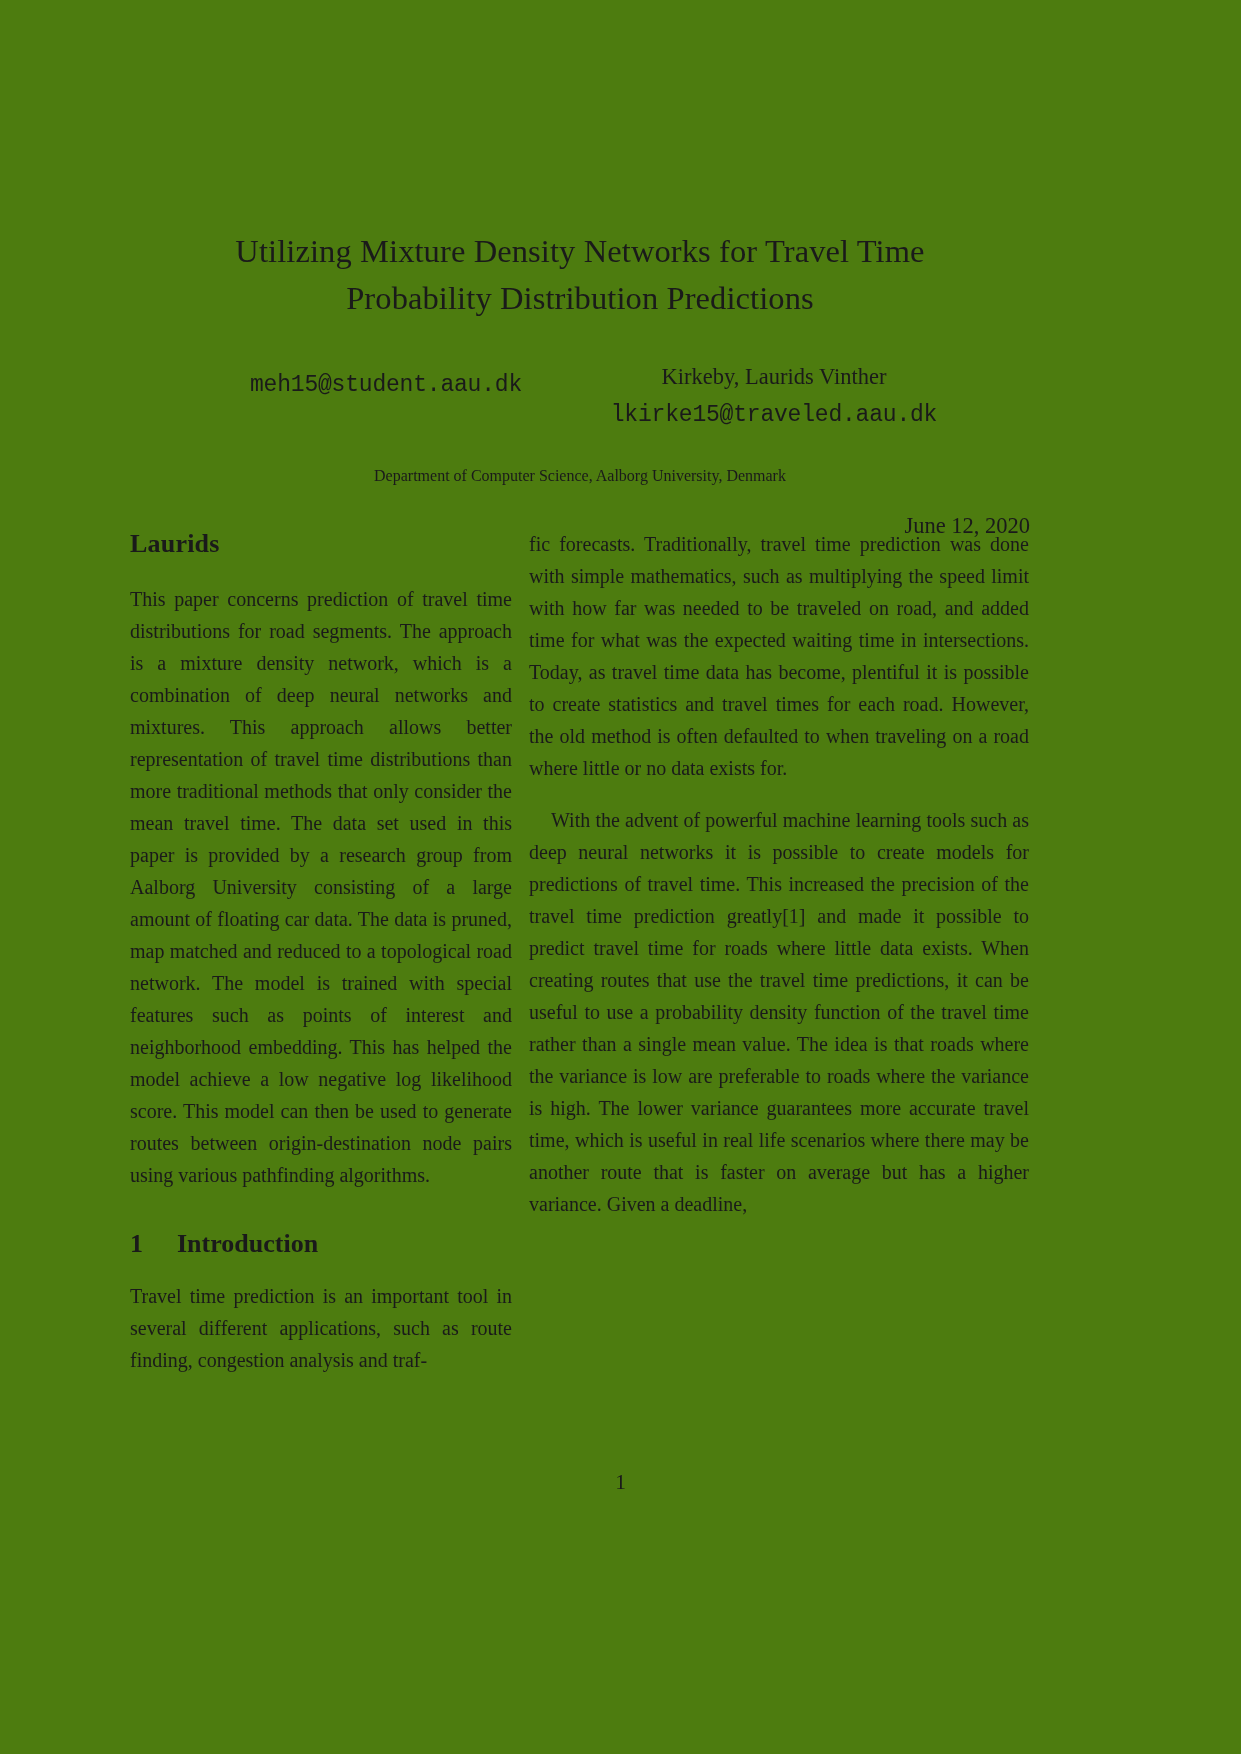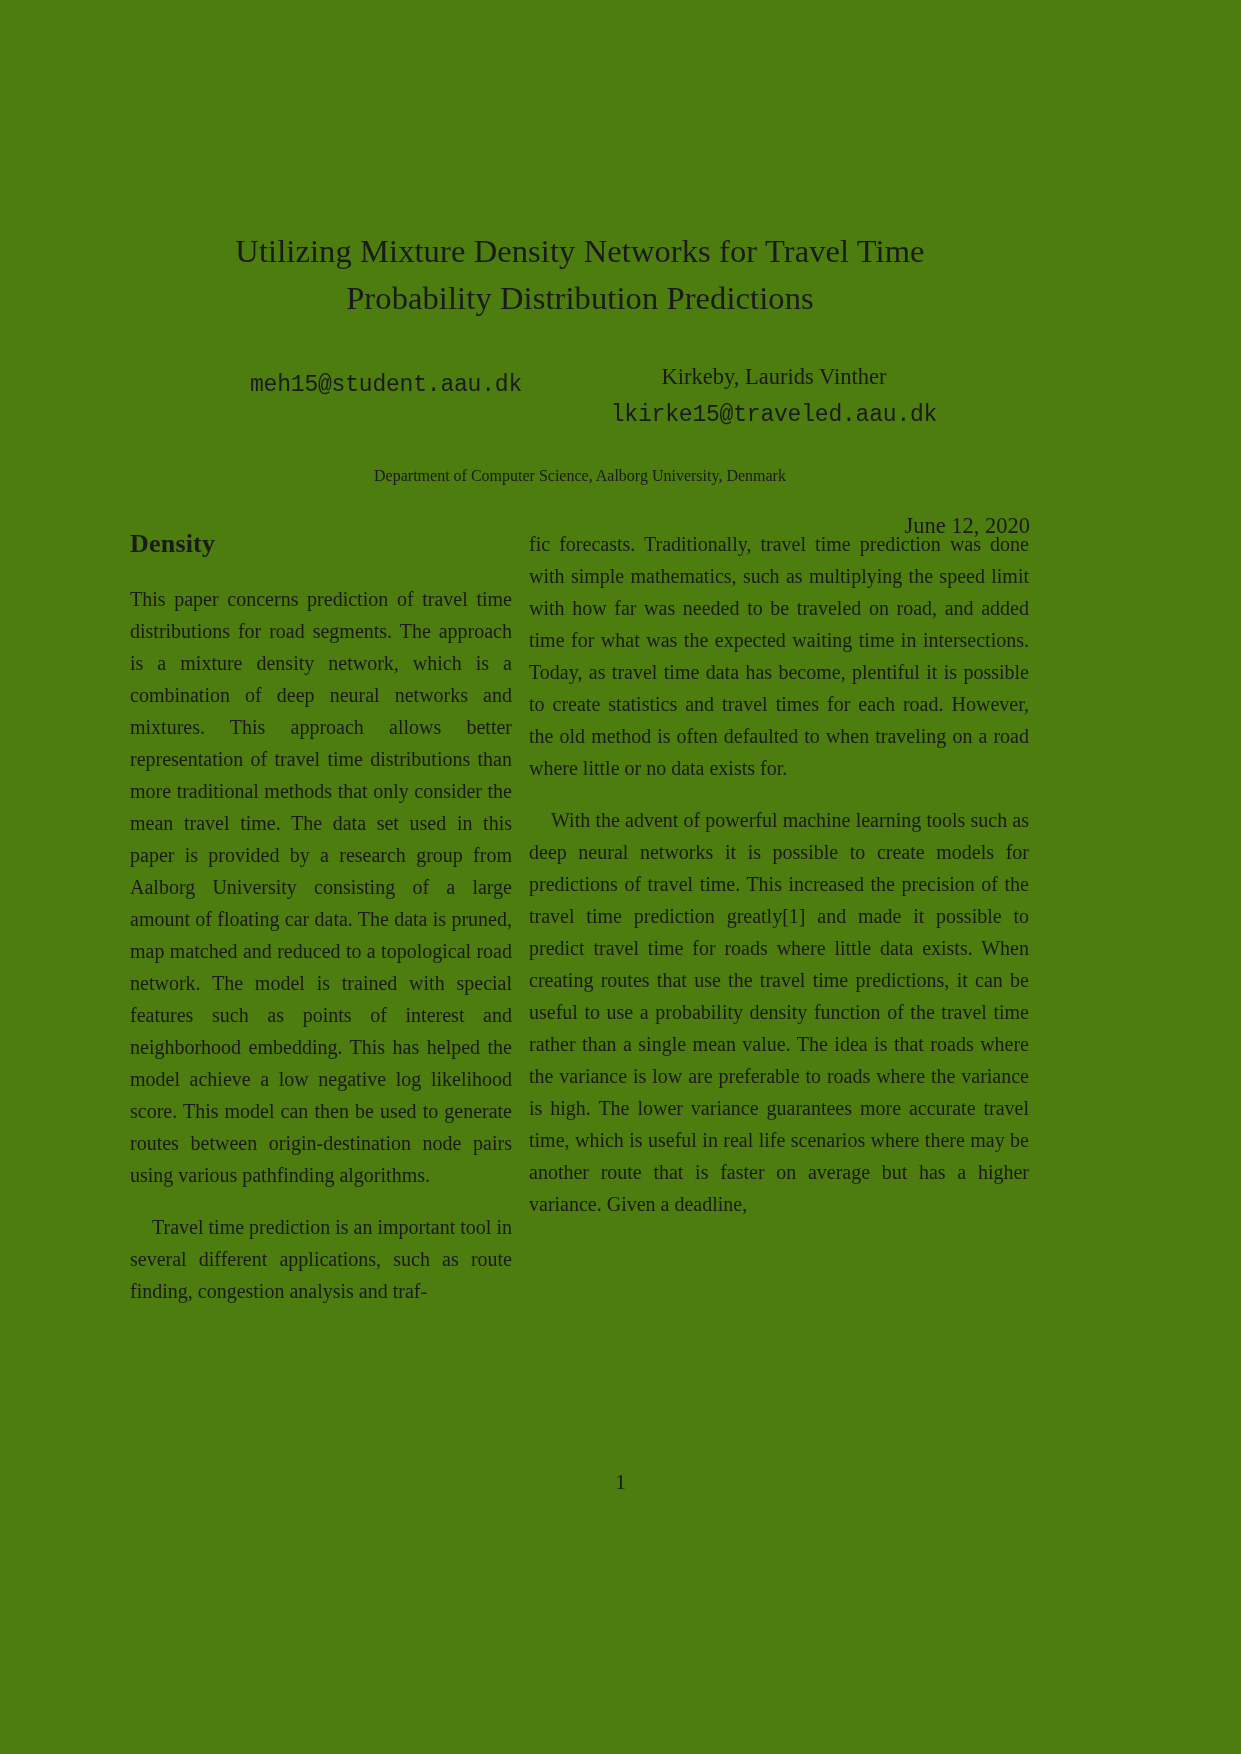--- a/index.html
+++ b/index.html
@@ -174,23 +174,26 @@
       </div>
     </div>
 
     <div class="affiliation">Department of Computer Science, Aalborg University, Denmark</div>
     <div class="pubdate">June 12, 2020</div>
   </div>
 
   <div class="columns">
 
     <div class="col col-left">
-      <h2 class="section-heading">Density</h2>
+      <h2 class="section-heading">Laurids</h2>
       <p class="body-text">This paper concerns prediction of travel time distributions for road segments. The approach is a mixture density network, which is a combination of deep neural networks and mixtures. This approach allows better representation of travel time distributions than more traditional methods that only consider the mean travel time. The data set used in this paper is provided by a research group from Aalborg University consisting of a large amount of floating car data. The data is pruned, map matched and reduced to a topological road network. The model is trained with special features such as points of interest and neighborhood embedding. This has helped the model achieve a low negative log likelihood score. This model can then be used to generate routes between origin-destination node pairs using various pathfinding algorithms.</p>
 
+      <h2 class="numbered-heading">
+        <span class="num">1</span><span>Introduction</span>
+      </h2>
       <p class="body-text">Travel time prediction is an important tool in several different applications, such as route finding, congestion analysis and traf-</p>
     </div>
 
     <div class="col col-right">
       <p class="body-text">fic forecasts. Traditionally, travel time prediction was done with simple mathematics, such as multiplying the speed limit with how far was needed to be traveled on road, and added time for what was the expected waiting time in intersections. Today, as travel time data has become, plentiful it is possible to create statistics and travel times for each road. However, the old method is often defaulted to when traveling on a road where little or no data exists for.</p>
       <p class="body-text">With the advent of powerful machine learning tools such as deep neural networks it is possible to create models for predictions of travel time. This increased the precision of the travel time prediction greatly[1] and made it possible to predict travel time for roads where little data exists. When creating routes that use the travel time predictions, it can be useful to use a probability density function of the travel time rather than a single mean value. The idea is that roads where the variance is low are preferable to roads where the variance is high. The lower variance guarantees more accurate travel time, which is useful in real life scenarios where there may be another route that is faster on average but has a higher variance. Given a deadline,</p>
     </div>
 
   </div>
 

